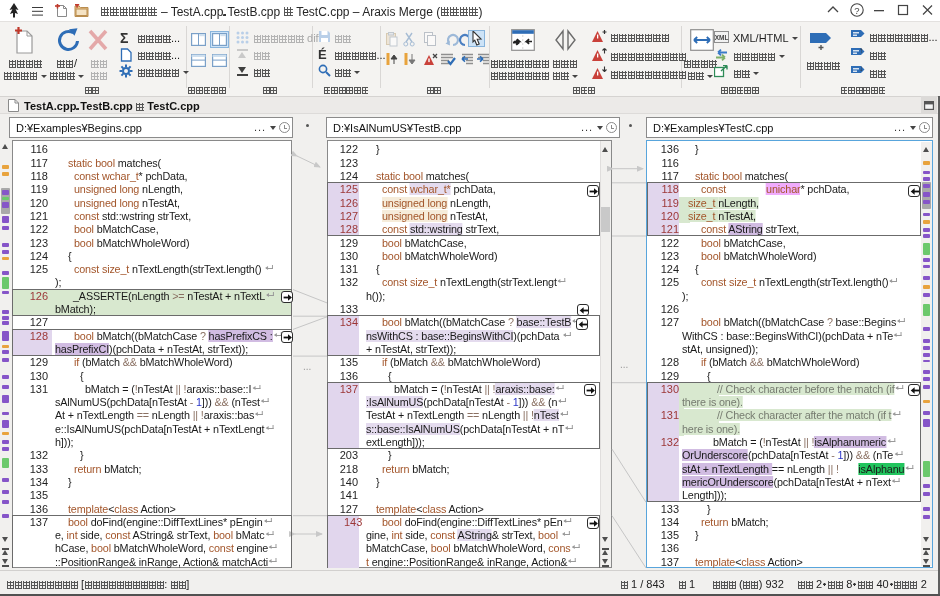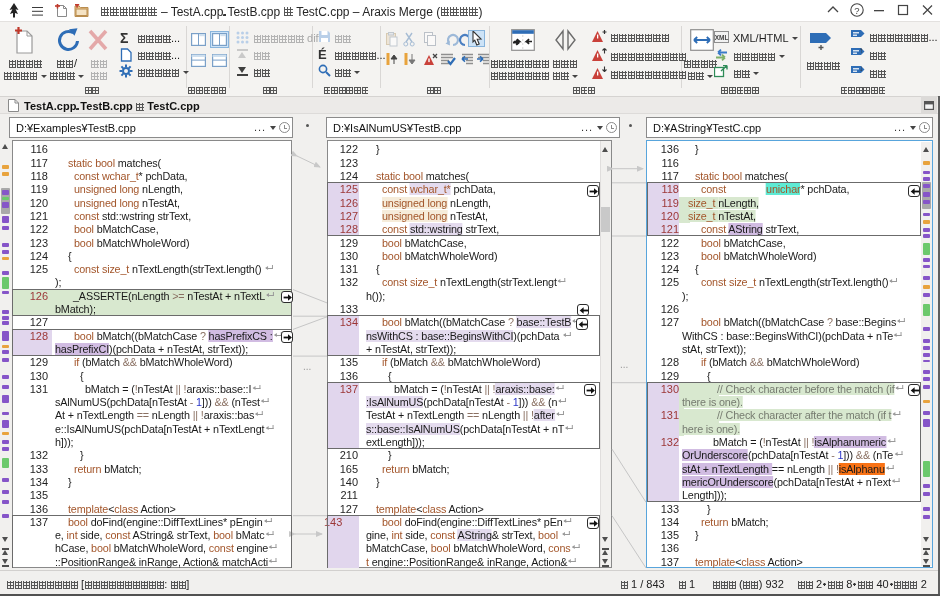--- a/index.html
+++ b/index.html
@@ -295,33 +295,33 @@
     <path d="M7 0.5 v3.5 h3.5" fill="none" stroke="#8a8a8a"></path>
   </svg>
 <div class="ab" style="left:24px;top:100px;font-size:11px;font-weight:bold;color:#111">TestA.cpp<i class="jc"></i>TestB.cpp <i class="j"></i> TestC.cpp</div>
 <div class="ab" style="left:921px;top:96px;width:16px;height:18px;background:#dcdad8"></div>
 <svg class="ab" style="left:924px;top:101px" width="10" height="9" viewBox="0 0 10 9">
 <rect x="0.5" y="0.5" width="9" height="8" fill="#f5f5f5" stroke="#555" stroke-width="1.4"></rect>
     <rect x="1" y="1" width="8" height="2.4" fill="#555"></rect>
   </svg>
 <div class="ab" style="left:0;top:114px;width:940px;height:26px;background:#f1f0ee"></div>
 <div class="combo" style="left:9px;top:117px;width:284px">
-    <span class="txt">D:¥Examples¥TestB.cpp</span>
+    <span class="txt">D:¥Examples¥Begins.cpp</span>
     <span class="dots" style="left:244px">...</span>
     <span class="da" style="left:260px"></span>
     <span class="clk" style="left:269px"></span>
   </div>
 <div class="combo" style="left:326px;top:117px;width:294px">
     <span class="txt">D:¥IsAlNumUS¥TestB.cpp</span>
     <span class="dots" style="left:254px">...</span>
     <span class="da" style="left:270px"></span>
     <span class="clk" style="left:279px"></span>
   </div>
 <div class="combo" style="left:646px;top:117px;width:287px">
-    <span class="txt">D:¥AString¥TestC.cpp</span>
+    <span class="txt">D:¥Examples¥TestC.cpp</span>
     <span class="dots" style="left:247px">...</span>
     <span class="da" style="left:263px"></span>
     <span class="clk" style="left:272px"></span>
   </div>
 <div class="ab" style="left:306px;top:124px;width:3.2px;height:3.2px;border-radius:50%;background:#555"></div>
 <div class="ab" style="left:629px;top:124px;width:3.2px;height:3.2px;border-radius:50%;background:#555"></div>
 <div class="ab" style="left:0;top:140px;width:940px;height:430px;background:#f1f0ee"></div>
 <div class="ab" style="left:938px;top:96px;width:2px;height:500px;background:#5f5f5f;z-index:60"></div>
 <div class="ab" style="left:12px;top:140px;width:280px;height:428px;background:#fff;border:1px solid #898989"></div>
 <div class="ab" style="left:327px;top:140px;width:285px;height:428px;background:#fff;border:1px solid #898989"></div>
@@ -422,51 +422,51 @@
 <div class="ab num" style="left:328px;top:356.2px;width:30px">135</div>
 <div class="ab code" style="left:382px;top:356.2px"><span class="k">if </span>(bMatch <span class="op">&amp;&amp; </span>bMatchWholeWord)</div>
 <div class="ab num" style="left:328px;top:369.5px;width:30px">136</div>
 <div class="ab code" style="left:388px;top:369.5px">{</div>
 <div class="ab" style="left:328px;top:382.8px;width:31px;height:13.3px;background:#e1d6ed"></div>
 <div class="ab num rnum" style="left:328px;top:382.8px;width:30px">137</div>
 <div class="ab code" style="left:394px;top:382.8px">bMatch = (<span class="op">!</span>nTestAt <span class="op">|| </span><span class="op">!</span><span style="background:#e4dbee;">araxis::base:</span><span class="wr"><b></b></span></div>
 <div class="ab" style="left:328px;top:396.1px;width:31px;height:13.3px;background:#e1d6ed"></div>
 <div class="ab code" style="left:366px;top:396.1px"><span style="background:#e4dbee;">:IsAlNumUS</span>(pchData[nTestAt <span class="op">- </span><span class="nm">1</span>])) <span class="op">&amp;&amp; </span>(n<span class="wr"><b></b></span></div>
 <div class="ab" style="left:328px;top:409.4px;width:31px;height:13.3px;background:#e1d6ed"></div>
-<div class="ab code" style="left:366px;top:409.4px">TestAt + nTextLength <span class="op">== </span>nLength <span class="op">|| </span><span class="op">!</span><span style="background:#e4dbee;">after</span><span class="wr"><b></b></span></div>
+<div class="ab code" style="left:366px;top:409.4px">TestAt + nTextLength <span class="op">== </span>nLength <span class="op">|| </span><span class="op">!</span><span style="background:#e4dbee;">nTest</span><span class="wr"><b></b></span></div>
 <div class="ab" style="left:328px;top:422.7px;width:31px;height:13.3px;background:#e1d6ed"></div>
 <div class="ab code" style="left:366px;top:422.7px"><span style="background:#e4dbee;">s::base::IsAlNumUS</span>(pchData[nTestAt + nT<span class="wr"><b></b></span></div>
 <div class="ab" style="left:328px;top:436.0px;width:31px;height:13.3px;background:#e1d6ed"></div>
 <div class="ab code" style="left:366px;top:436.0px">extLength]));</div>
-<div class="ab num" style="left:328px;top:449.3px;width:30px">210</div>
+<div class="ab num" style="left:328px;top:449.3px;width:30px">203</div>
 <div class="ab code" style="left:388px;top:449.3px">}</div>
-<div class="ab num" style="left:328px;top:462.6px;width:30px">165</div>
+<div class="ab num" style="left:328px;top:462.6px;width:30px">218</div>
 <div class="ab code" style="left:382px;top:462.6px"><span class="k">return </span>bMatch;</div>
 <div class="ab num" style="left:328px;top:475.9px;width:30px">140</div>
 <div class="ab code" style="left:376px;top:475.9px">}</div>
-<div class="ab num" style="left:328px;top:489.2px;width:30px">211</div>
+<div class="ab num" style="left:328px;top:489.2px;width:30px">141</div>
 <div class="ab num" style="left:328px;top:502.5px;width:30px">127</div>
 <div class="ab code" style="left:376px;top:502.5px"><span class="k">template</span>&lt;<span class="k">class </span>Action&gt;</div>
 <div class="ab" style="left:328px;top:515.8px;width:31px;height:13.3px;background:#e1d6ed"></div>
-<div class="ab num rnum" style="left:324px;top:515.8px;width:18px">143</div>
+<div class="ab num rnum" style="left:344px;top:515.8px;width:18px">143</div>
 <div class="ab code" style="left:382px;top:515.8px"><span class="k">bool </span>doFind(engine::DiffTextLines* pEn<span class="wr"><b></b></span></div>
 <div class="ab" style="left:328px;top:529.1px;width:31px;height:13.3px;background:#e1d6ed"></div>
 <div class="ab code" style="left:366px;top:529.1px">gine, <span class="k">int </span>side, <span class="k">const </span><span style="background:#e4dbee;">AString</span>&amp; strText, <span class="k">bool </span><span class="wr"><b></b></span></div>
 <div class="ab" style="left:328px;top:542.4px;width:31px;height:13.3px;background:#e1d6ed"></div>
 <div class="ab code" style="left:366px;top:542.4px">bMatchCase, <span class="k">bool </span>bMatchWholeWord, <span class="k">cons</span><span class="wr"><b></b></span></div>
 <div class="ab" style="left:328px;top:555.7px;width:31px;height:13.3px;background:#e1d6ed"></div>
 <div class="ab code" style="left:366px;top:555.7px"><span class="k">t </span>engine::PositionRange&amp; inRange, Action&amp;<span class="wr"><b></b></span></div>
 <div class="ab num" style="left:649px;top:143.4px;width:30px">136</div>
 <div class="ab code" style="left:695px;top:143.4px">}</div>
 <div class="ab num" style="left:649px;top:156.7px;width:30px">116</div>
 <div class="ab num" style="left:649px;top:170.0px;width:30px">117</div>
 <div class="ab code" style="left:695px;top:170.0px"><span class="k">static </span><span class="k">bool </span>matches(</div>
 <div class="ab" style="left:648px;top:183.3px;width:31px;height:13.3px;background:#e1d6ed"></div>
 <div class="ab num rnum" style="left:649px;top:183.3px;width:30px">118</div>
-<div class="ab code" style="left:701px;top:183.3px"><span class="k">const </span><span class="k" style="background:#5eead4;margin-left:38px;">unichar</span>* pchData,</div>
+<div class="ab code" style="left:701px;top:183.3px"><span class="k">const </span><span class="k" style="background:#f0abfc;margin-left:38px;">unichar</span>* pchData,</div>
 <div class="ab" style="left:648px;top:196.6px;width:31px;height:13.3px;background:#e1d6ed"></div>
 <div class="ab num rnum" style="left:649px;top:196.6px;width:30px">119</div>
 <div class="ab" style="left:679px;top:196.6px;width:11px;height:13.3px;background:#d8e8cf"></div>
 <div class="ab code" style="left:688px;top:196.6px"><span class="k" style="background:#d8e8cf;">size_t </span><span style="background:#d8e8cf;">nLength,</span></div>
 <div class="ab" style="left:648px;top:209.9px;width:31px;height:13.3px;background:#e1d6ed"></div>
 <div class="ab num rnum" style="left:649px;top:209.9px;width:30px">120</div>
 <div class="ab" style="left:679px;top:209.9px;width:11px;height:13.3px;background:#d8e8cf"></div>
 <div class="ab code" style="left:688px;top:209.9px"><span class="k" style="background:#d8e8cf;">size_t </span><span style="background:#d8e8cf;">nTestAt,</span></div>
 <div class="ab" style="left:648px;top:223.2px;width:31px;height:13.3px;background:#e1d6ed"></div>
 <div class="ab num rnum" style="left:649px;top:223.2px;width:30px">121</div>
@@ -477,21 +477,21 @@
 <div class="ab code" style="left:701px;top:249.8px"><span class="k">bool </span>bMatchWholeWord)</div>
 <div class="ab num" style="left:649px;top:263.1px;width:30px">124</div>
 <div class="ab code" style="left:695px;top:263.1px">{</div>
 <div class="ab num" style="left:649px;top:276.4px;width:30px">125</div>
 <div class="ab code" style="left:701px;top:276.4px"><span class="k">const </span><span class="k">size_t </span>nTextLength(strText.length()<span class="wr"><b></b></span></div>
 <div class="ab code" style="left:682px;top:289.7px">);</div>
 <div class="ab num" style="left:649px;top:303.0px;width:30px">126</div>
 <div class="ab num" style="left:649px;top:316.3px;width:30px">127</div>
 <div class="ab code" style="left:701px;top:316.3px"><span class="k">bool </span>bMatch((bMatchCase <span class="op">? </span>base::Begins<span class="wr"><b></b></span></div>
 <div class="ab code" style="left:682px;top:329.6px">WithCS : base::BeginsWithCI)(pchData + nTe<span class="wr"><b></b></span></div>
-<div class="ab code" style="left:682px;top:342.9px">stAt, strText));</div>
+<div class="ab code" style="left:682px;top:342.9px">stAt, unsigned));</div>
 <div class="ab num" style="left:649px;top:356.2px;width:30px">128</div>
 <div class="ab code" style="left:701px;top:356.2px"><span class="k">if </span>(bMatch <span class="op">&amp;&amp; </span>bMatchWholeWord)</div>
 <div class="ab num" style="left:649px;top:369.5px;width:30px">129</div>
 <div class="ab code" style="left:707px;top:369.5px">{</div>
 <div class="ab" style="left:648px;top:382.8px;width:31px;height:13.3px;background:#e1d6ed"></div>
 <div class="ab num rnum" style="left:649px;top:382.8px;width:30px">130</div>
 <div class="ab" style="left:679px;top:382.8px;width:40px;height:13.3px;background:#d8e8cf"></div>
 <div class="ab code" style="left:717px;top:382.8px"><span class="cm" style="background:#d8e8cf;">// Check character before the match (if</span><span class="wr"><b></b></span></div>
 <div class="ab" style="left:648px;top:396.1px;width:31px;height:13.3px;background:#e1d6ed"></div>
 <div class="ab" style="left:679px;top:396.1px;width:5px;height:13.3px;background:#d8e8cf"></div>
@@ -502,21 +502,21 @@
 <div class="ab code" style="left:717px;top:409.4px"><span class="cm" style="background:#d8e8cf;">// Check character after the match (if t</span><span class="wr"><b></b></span></div>
 <div class="ab" style="left:648px;top:422.7px;width:31px;height:13.3px;background:#e1d6ed"></div>
 <div class="ab" style="left:679px;top:422.7px;width:5px;height:13.3px;background:#d8e8cf"></div>
 <div class="ab code" style="left:682px;top:422.7px"><span class="cm" style="background:#d8e8cf;">here is one).</span></div>
 <div class="ab" style="left:648px;top:436.0px;width:31px;height:13.3px;background:#e1d6ed"></div>
 <div class="ab num rnum" style="left:649px;top:436.0px;width:30px">132</div>
 <div class="ab code" style="left:713px;top:436.0px">bMatch = (<span class="op">!</span>nTestAt <span class="op">|| </span><span class="op">!</span><span style="background:#d1bce2;">isAlphanumeric</span><span class="wr"><b></b></span></div>
 <div class="ab" style="left:648px;top:449.3px;width:31px;height:13.3px;background:#e1d6ed"></div>
 <div class="ab code" style="left:682px;top:449.3px"><span style="background:#d1bce2;">OrUnderscore</span>(pchData[nTestAt <span class="op">- </span><span class="nm">1</span>])) <span class="op">&amp;&amp; </span>(nTe<span class="wr"><b></b></span></div>
 <div class="ab" style="left:648px;top:462.6px;width:31px;height:13.3px;background:#e1d6ed"></div>
-<div class="ab code" style="left:682px;top:462.6px"><span style="background:#d1bce2;">stAt + nTextLength </span>== nLength <span class="op">|| </span><span class="op">!</span><span style="background:#f97316;">isAlphanu</span><span class="wr"><b></b></span></div>
+<div class="ab code" style="left:682px;top:462.6px"><span style="background:#d1bce2;">stAt + nTextLength </span>== nLength <span class="op">|| </span><span class="op">!</span><span style="background:#22c55e;margin-left:20px;">isAlphanu</span><span class="wr"><b></b></span></div>
 <div class="ab" style="left:648px;top:475.9px;width:31px;height:13.3px;background:#e1d6ed"></div>
 <div class="ab code" style="left:682px;top:475.9px"><span style="background:#d1bce2;">mericOrUnderscore</span>(pchData[nTestAt + nText<span class="wr"><b></b></span></div>
 <div class="ab" style="left:648px;top:489.2px;width:31px;height:13.3px;background:#e1d6ed"></div>
 <div class="ab code" style="left:682px;top:489.2px">Length]));</div>
 <div class="ab num" style="left:649px;top:502.5px;width:30px">133</div>
 <div class="ab code" style="left:707px;top:502.5px">}</div>
 <div class="ab num" style="left:649px;top:515.8px;width:30px">134</div>
 <div class="ab code" style="left:701px;top:515.8px"><span class="k">return </span>bMatch;</div>
 <div class="ab num" style="left:649px;top:529.1px;width:30px">135</div>
 <div class="ab code" style="left:695px;top:529.1px">}</div>

